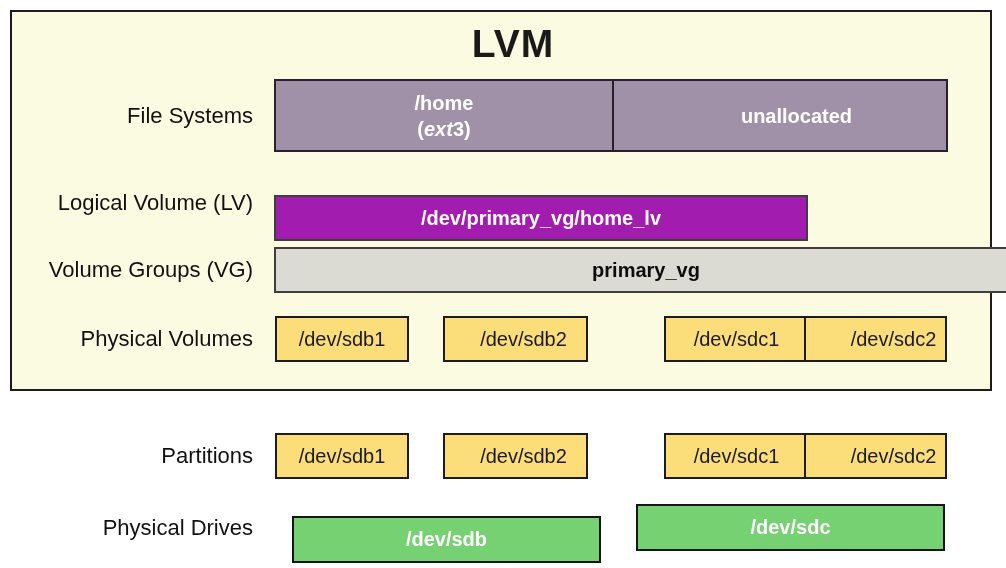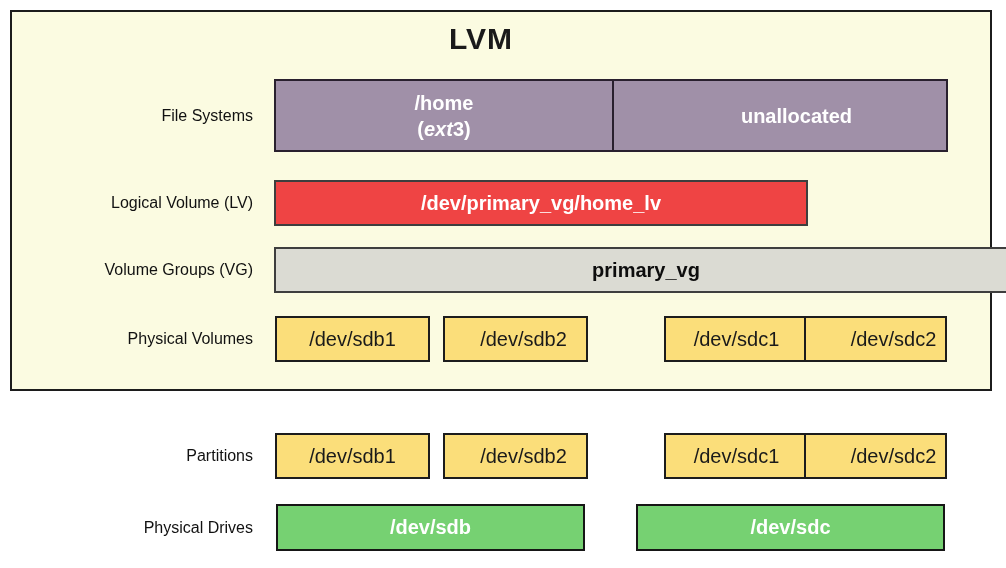--- a/index.html
+++ b/index.html
@@ -23,31 +23,32 @@
     height: 377px;
     background: #fbfbe1;
     border: 2px solid #1c1c1c;
   }
   #title {
     position: absolute;
     left: 10px;
     top: 22px;
     width: 942px;
     text-align: center;
-    font-size: 30px;
+    font-size: 39px;
     font-weight: bold;
     color: #1a1a1a;
     letter-spacing: 1px;
+    padding-left: 32px;
   }
   .row-label {
     position: absolute;
     left: 0;
     width: 253px;
     text-align: right;
-    font-size: 16px;
+    font-size: 22px;
     color: #111111;
     display: flex;
     align-items: center;
     justify-content: flex-end;
   }
   .lbl-fs   { top: 79px;  height: 73px; }
   .lbl-lv   { top: 180px; height: 46px; }
   .lbl-vg   { top: 247px; height: 46px; }
   .lbl-pv   { top: 316px; height: 46px; }
   .lbl-part { top: 433px; height: 46px; }
@@ -80,57 +81,57 @@
     color: #ffffff;
     font-weight: bold;
     font-size: 20px;
     line-height: 26px;
   }
   #fs-home { width: 338px; border-right: 2px solid #29202e; }
   #fs-unalloc { flex: 1; }
   .italic { font-style: italic; }
 
   #lv-box {
-    left: 274px; top: 180px;
+    left: 274px; top: 195px;
     width: 534px; height: 46px;
-    background: #ef4444;
+    background: #a21caf;
     border: 2px solid #3e3e3e;
     color: #ffffff;
     font-weight: bold;
   }
   #vg-box {
     left: 274px; top: 247px;
     width: 744px; height: 46px;
     background: #dbdbd3;
     border: 2px solid #3e3e3e;
     color: #0d0d0d;
     font-weight: bold;
   }
   .small-box {
     background: #fbde7a;
     border: 2px solid #1c1c1c;
     color: #1a1a1a;
     height: 46px;
   }
   .pv-row   { top: 316px; }
   .part-row { top: 433px; }
-  .sb-1 { left: 275px; width: 155px; }
+  .sb-1 { left: 275px; width: 134px; }
   .sb-2 { left: 443px; width: 145px; padding-left: 16px; }
   .sb-3 { left: 635px; width: 145px; margin-left: 29px; }
   .sb-4 { left: 804px; width: 143px; padding-left: 36px; }
 
   .drive-box {
     background: #76d172;
     border: 2px solid #161616;
     color: #ffffff;
     font-weight: bold;
     top: 504px;
     height: 47px;
   }
-  .drv-1 { left: 276px; width: 309px; }
+  .drv-1 { left: 292px; width: 309px; margin-top: 12px; }
   .drv-2 { left: 636px; width: 309px; }
 </style>
 </head>
 <body>
 
 <div id="canvas">
 
   <div id="panel"></div>
 
   <div id="title">LVM</div>

